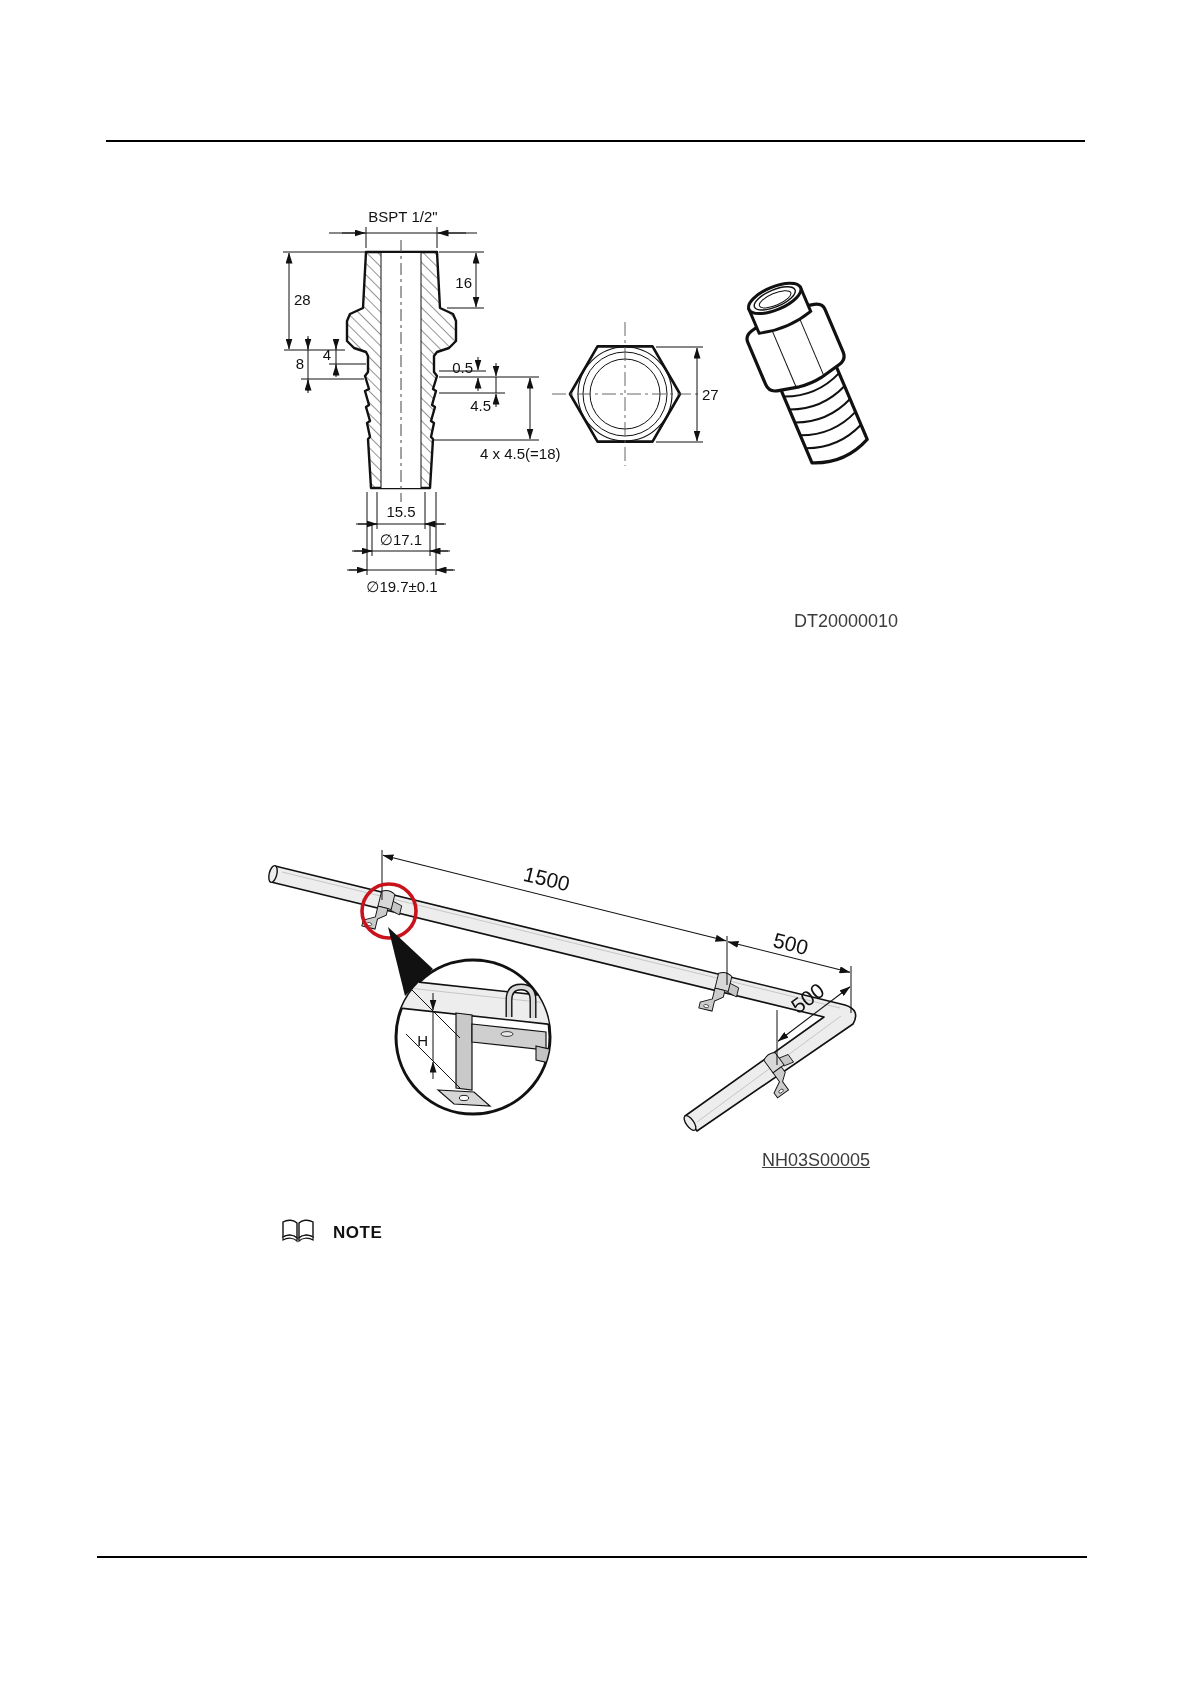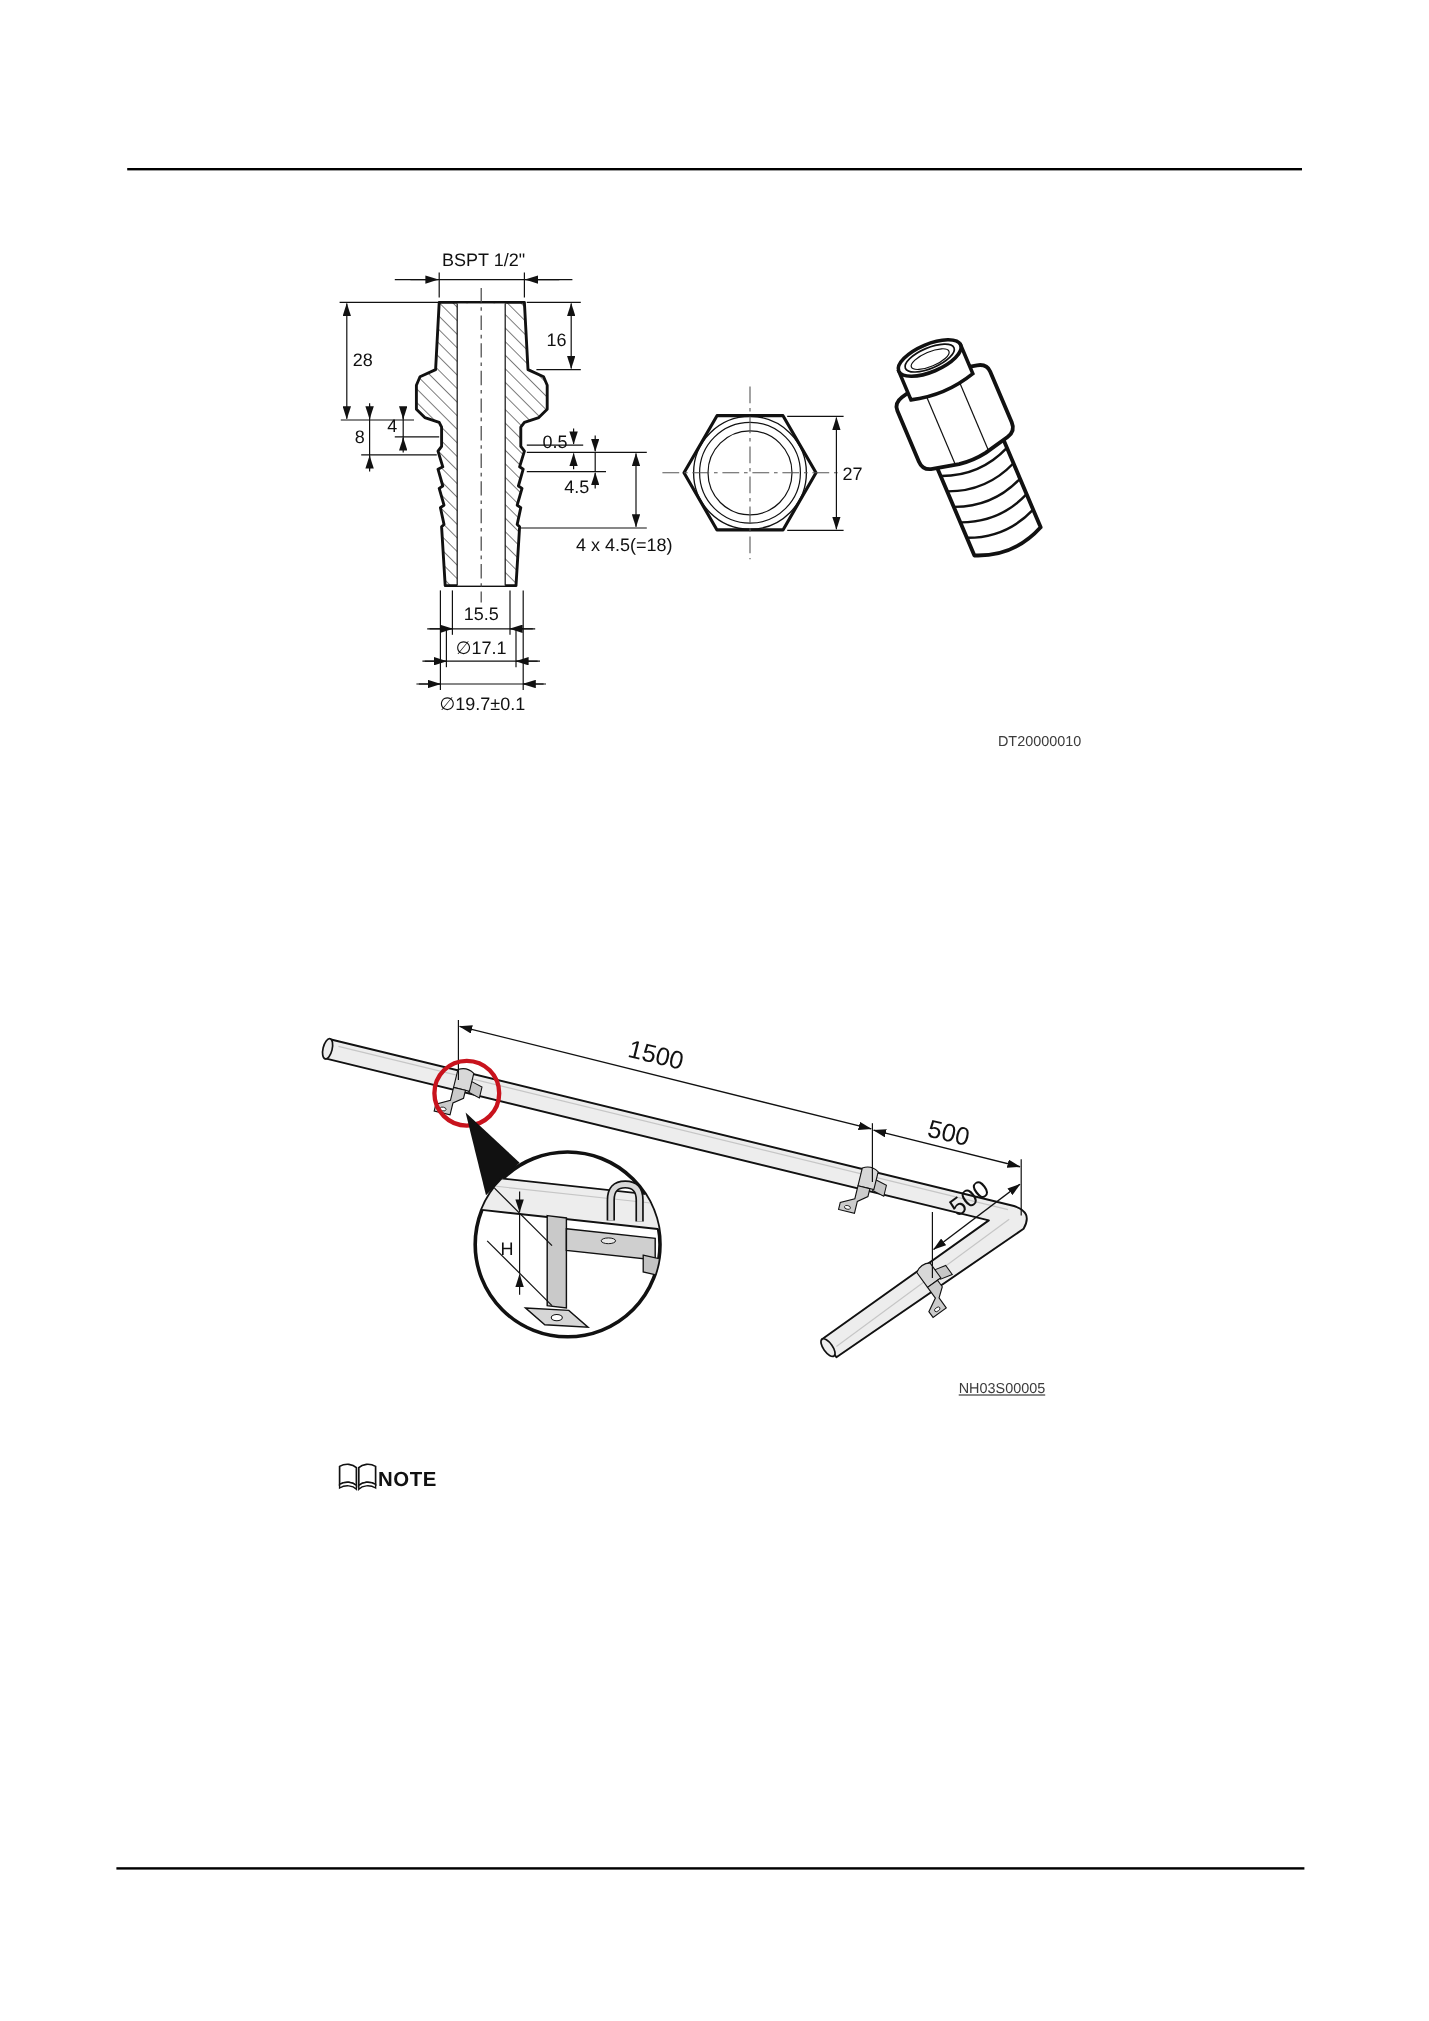--- a/index.html
+++ b/index.html
@@ -3,24 +3,24 @@
 <meta charset="utf-8">
 <style>
   html,body{margin:0;padding:0;background:#fff;}
   .page{position:relative;width:1191px;height:1684px;background:#ffffff;overflow:hidden;
         font-family:"Liberation Sans",sans-serif;color:#111;}
   .rule{position:absolute;background:#000;height:2px;}
   .rule-top{left:106px;top:140px;width:979px;}
   .rule-bottom{left:97px;top:1556px;width:990px;}
   svg.art{position:absolute;left:0;top:0;}
   svg text{font-family:"Liberation Sans",sans-serif;fill:#111;}
-  .code{position:absolute;font-size:12px;color:#3c3c3c;width:110px;text-align:right;}
+  .code{position:absolute;font-size:18px;color:#3c3c3c;width:110px;text-align:center;}
   .code-1{left:791px;top:611px;}
   .code-2{left:761px;top:1150px;text-decoration:underline;}
-  .note{position:absolute;left:281px;top:1218px;display:flex;align-items:center;gap:0;}
+  .note{position:absolute;left:281px;top:1218px;display:flex;align-items:center;gap:18px;}
   .note-label{font-size:17px;font-weight:bold;letter-spacing:0.5px;padding-top:3px;}
 </style>
 </head>
 <body>
 
 <div class="page">
 
   <div class="rule rule-top"></div>
 
   <svg class="art" width="1191" height="1684" viewBox="0 0 1191 1684">

